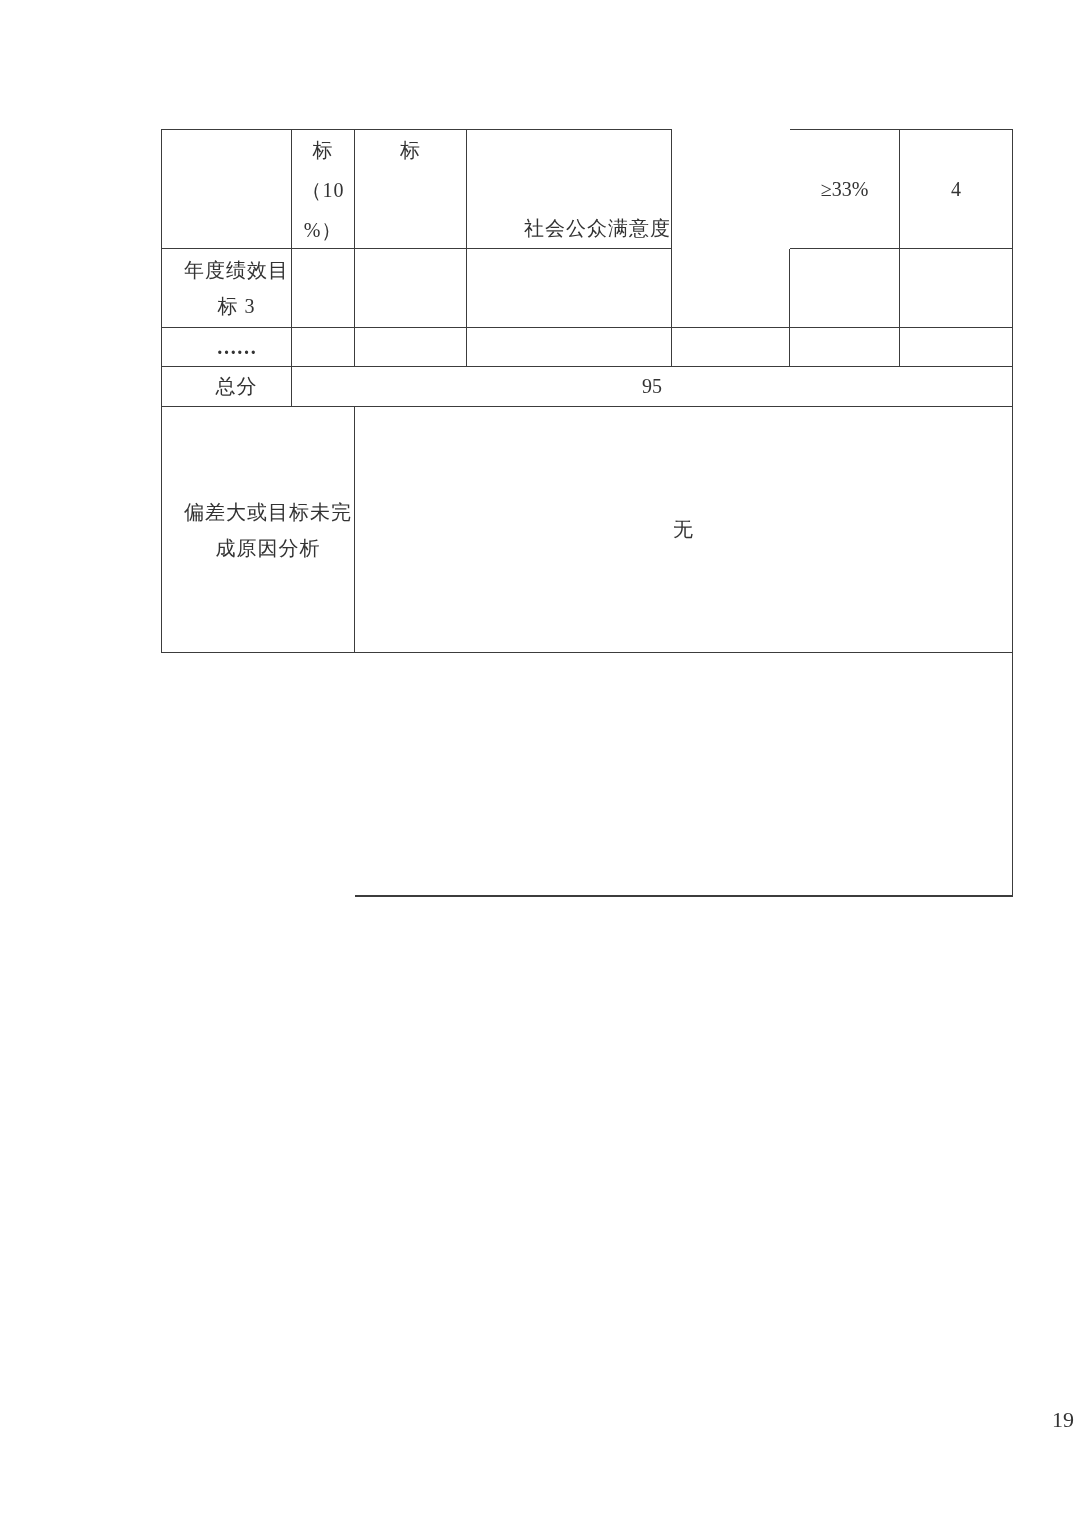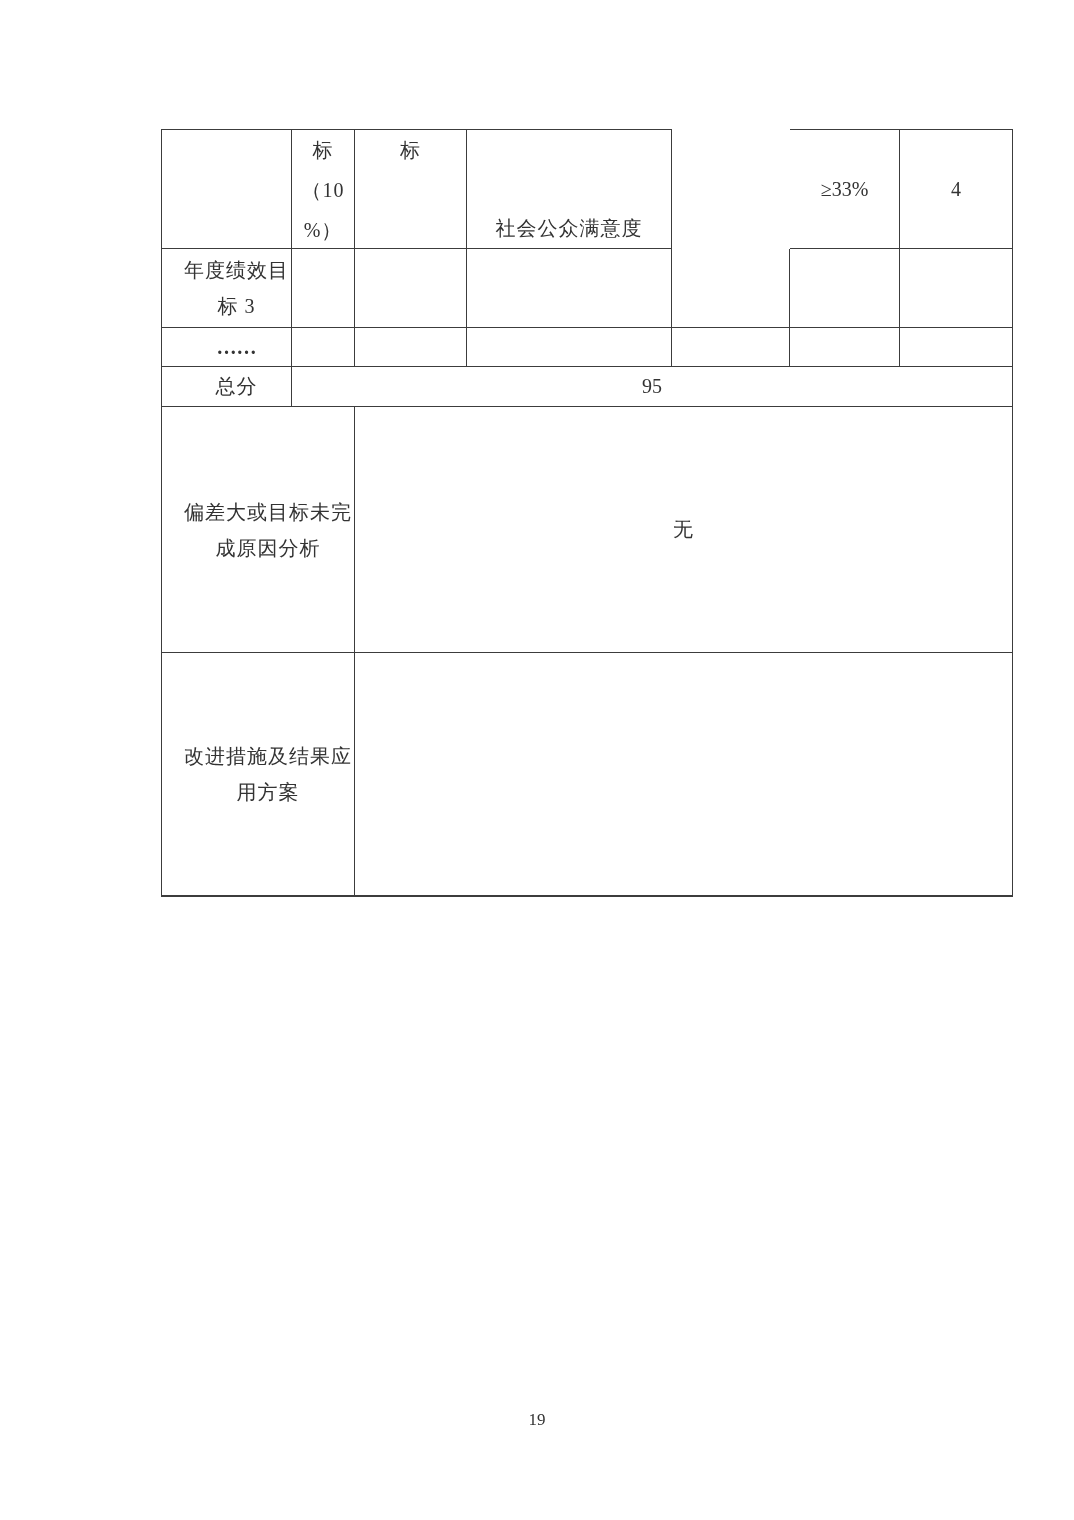--- a/index.html
+++ b/index.html
@@ -38,34 +38,34 @@
     align-items: center;
     justify-content: center;
     font-size: 20px;
     letter-spacing: 1px;
     overflow: hidden;
   }
   .cell.first-col { border-left: 1px solid #3c3c3c; padding-left: 20px; }
   .cell.first-row { border-top: 1px solid #3c3c3c; }
   .cell.last-row  { border-bottom-width: 2px; }
   .v-top    { align-items: flex-start; }
-  .v-bottom { align-items: flex-end; }
+  .v-bottom { align-items: flex-end; justify-content: flex-end; }
   .lh40 { line-height: 40px; }
   .lh36 { line-height: 36px; }
   .lines { text-align: center; }
   .lines span { display: block; }
   .bold-dots { font-weight: 700; letter-spacing: 0; }
   .num { letter-spacing: 0; }
   .page-number {
     position: absolute;
     left: 0;
     top: 1402px;
     width: 100%;
-    text-align: center;
-    font-size: 17px;
+    text-align: right;
+    font-size: 22px;
     line-height: 36px;
     letter-spacing: 0;
   }
 </style>
 </head>
 <body>
 
 <div class="page">
 
   <div class="perf-table">
@@ -130,26 +130,20 @@
     <div class="cell first-col lh36" style="grid-area:5/1/6/3">
       <div class="lines">
         <span>偏差大或目标未完</span>
         <span>成原因分析</span>
       </div>
     </div>
     <div class="cell" style="grid-area:5/3/6/8">
       <span>无</span>
     </div>
 
-    <div class="cell first-col last-row lh36" style="grid-area:6/1/7/3">
-      <div class="lines">
-        <span>改进措施及结果应</span>
-        <span>用方案</span>
-      </div>
-    </div>
     <div class="cell last-row" style="grid-area:6/3/7/8">
       <span></span>
     </div>
 
   </div>
 
   <div class="page-number">19</div>
 
 </div>
 

